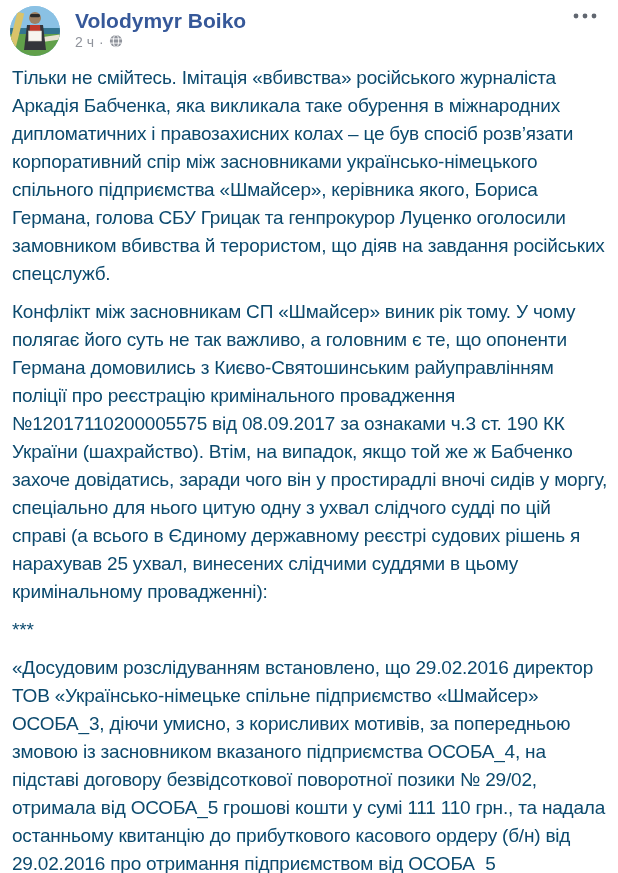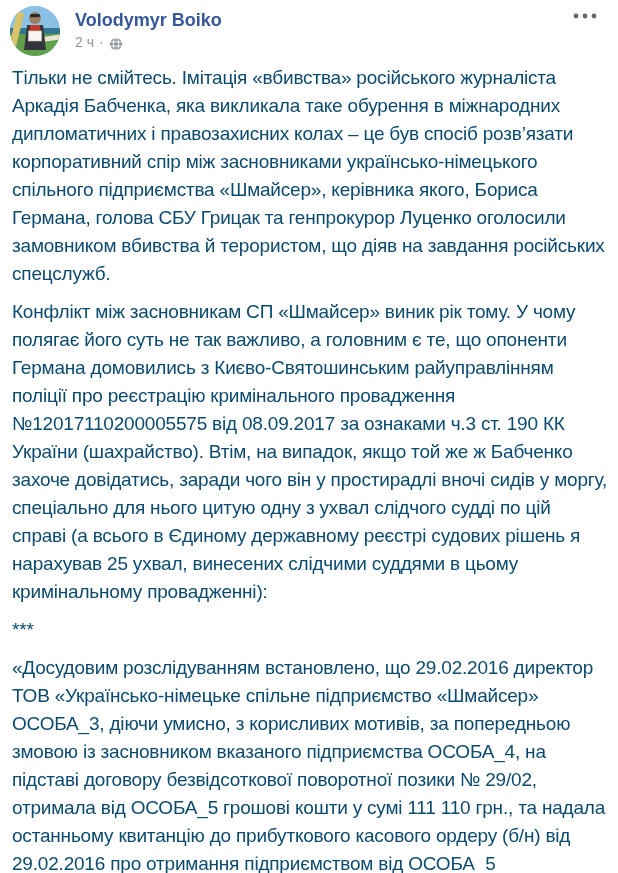--- a/index.html
+++ b/index.html
@@ -21,26 +21,26 @@
     background: #86bfe3;
   }
   .avatar svg { display: block; }
   .presence {
     position: absolute; left: 42px; top: 40px;
     width: 16px; height: 16px; border-radius: 50%;
     background: #42b72a; border: 2px solid #ffffff;
   }
   .author {
     position: absolute; left: 75px; top: 9px;
-    font-size: 18px; font-weight: bold; color: #365899;
+    font-size: 21px; font-weight: bold; color: #365899;
     text-decoration: none; cursor: pointer; line-height: 23px;
   }
   .meta {
     position: absolute; left: 75px; top: 34px;
-    display: flex; align-items: flex-end; gap: 4px;
+    display: flex; align-items: flex-start; gap: 4px;
     font-size: 14px; color: #90949c; line-height: 17px;
   }
   .meta .sep { margin: 0 1px; }
   .globe { display: inline-flex; align-items: center; }
   .menu {
     position: absolute; right: 16px; top: 8px;
     padding: 4px; cursor: pointer; border-radius: 4px;
   }
   .menu svg { display: block; }
 

